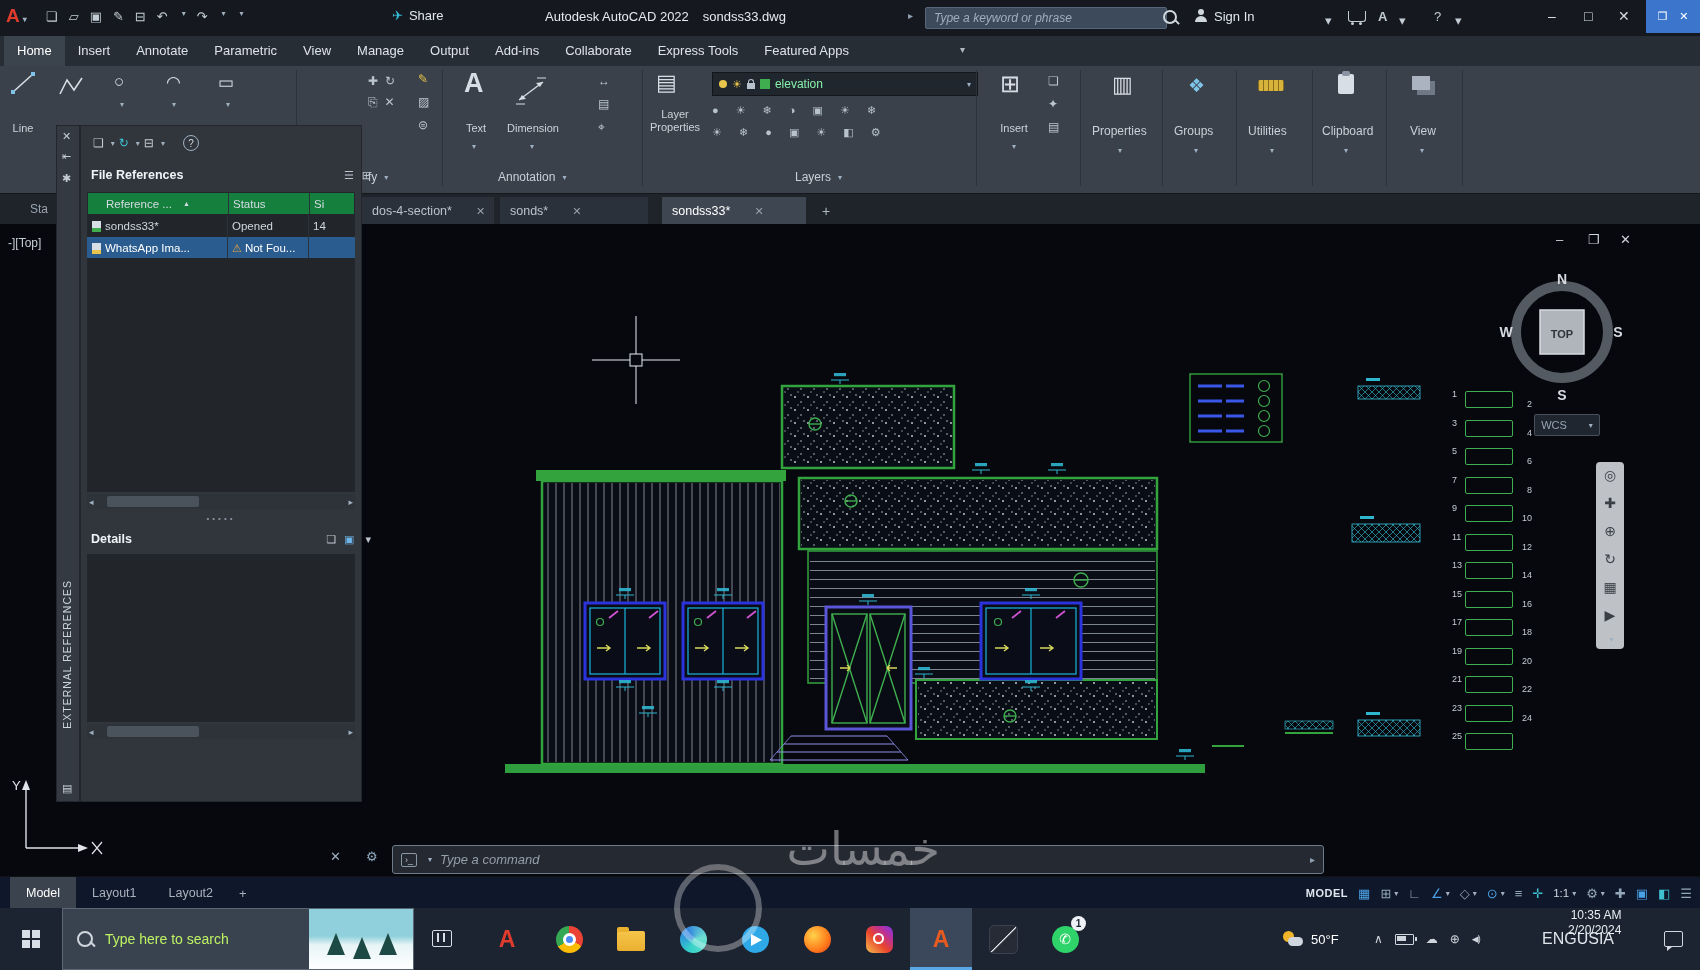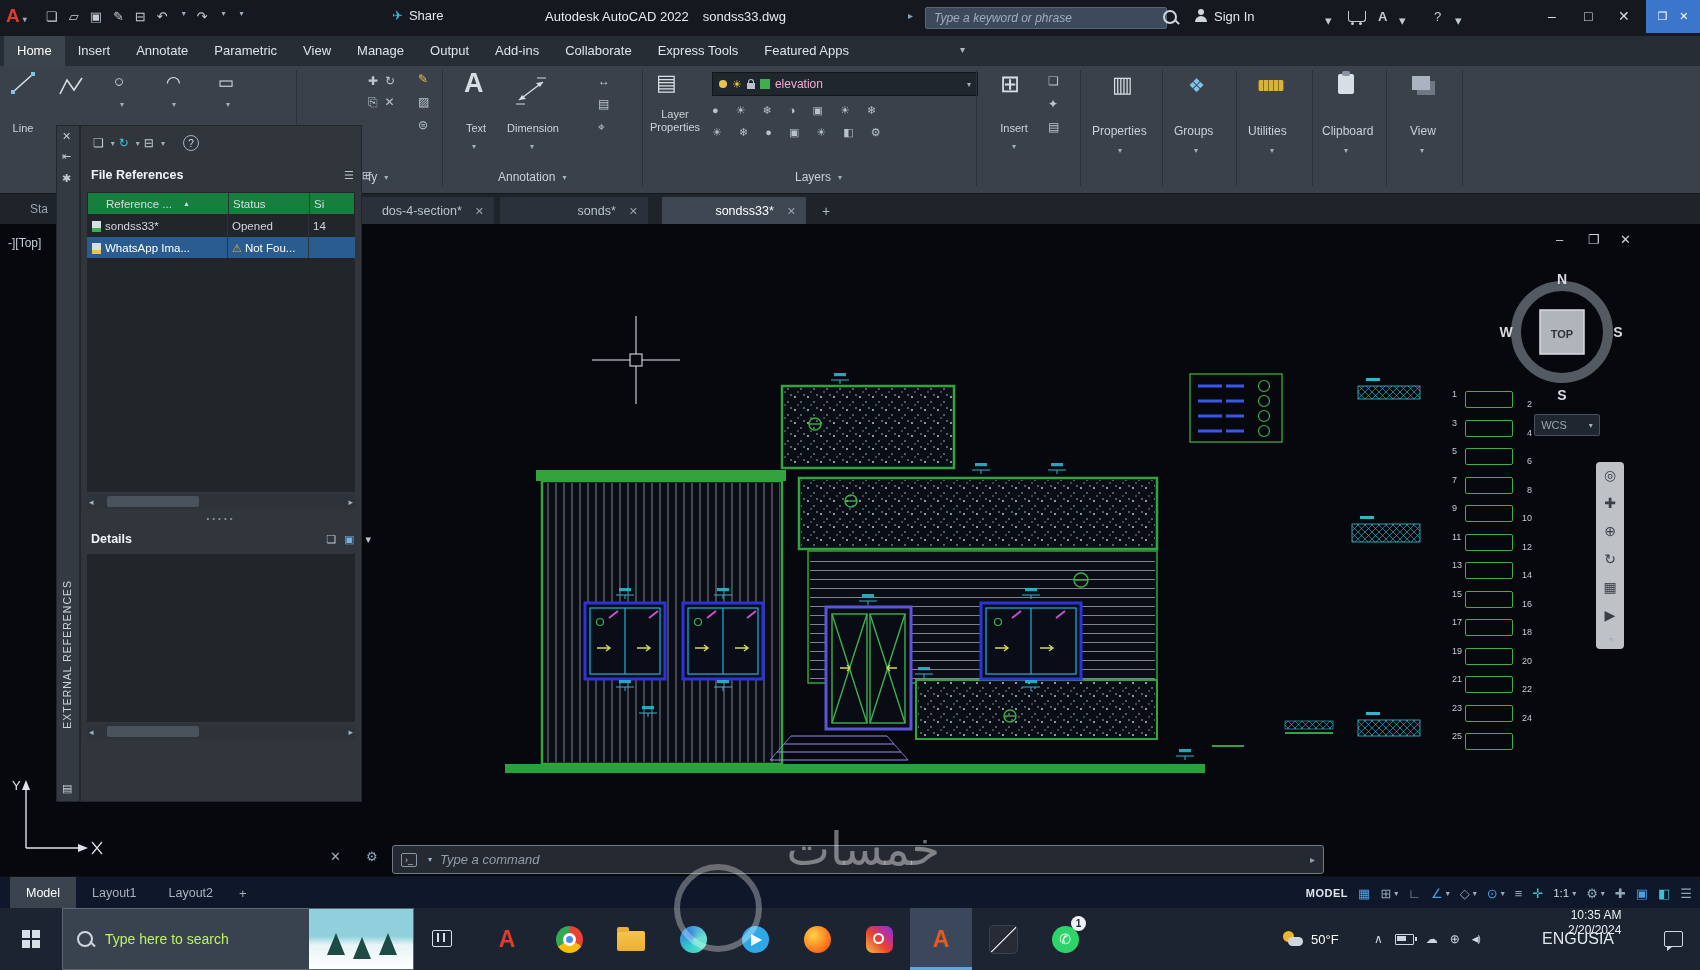--- a/index.html
+++ b/index.html
@@ -47,32 +47,32 @@
   .splitdd{position:absolute;font-size:8px;color:#9fb0c0;cursor:pointer;}
   .minicol{position:absolute;display:flex;flex-direction:column;gap:9px;font-size:12px;color:#bcc6d0;}
   .minicol span{cursor:pointer;}
   .lp-drop{position:absolute;left:712px;top:6px;width:252px;height:22px;background:#20262d;border:1px solid #12161b;
            display:flex;align-items:center;gap:5px;padding:0 6px;cursor:pointer;}
   .lp-drop .bulb{width:8px;height:8px;border-radius:50%;background:#e8c54a;}
   .lp-drop .sun{color:#e8c54a;font-size:11px;}
   .lp-drop .lock{width:8px;height:6px;background:#b9c2cf;position:relative;margin-top:3px;}
   .lp-drop .lock::before{content:"";position:absolute;left:1px;top:-4px;width:4px;height:4px;border:1.5px solid #b9c2cf;border-bottom:none;border-radius:3px 3px 0 0;}
   .lp-drop .sw{width:10px;height:10px;background:#3fae4f;}
-  .lp-drop .val{color:#f9a8d4;font-size:12px;flex:1;}
+  .lp-drop .val{color:#86efac;font-size:12px;flex:1;}
   .lrow{position:absolute;font-size:11px;letter-spacing:7px;color:#b8c2cd;white-space:nowrap;cursor:pointer;}
   .ic-ruler{display:inline-block;width:26px;height:11px;background:#d8b33c;
             background-image:repeating-linear-gradient(90deg,#8a6d1a 0 1px,transparent 1px 5px);border-radius:2px;}
   .ic-clip{display:inline-block;width:16px;height:20px;background:#d8dee6;border-radius:2px;position:relative;}
   .ic-clip::before{content:"";position:absolute;left:4px;top:-3px;width:8px;height:5px;background:#8a94a2;border-radius:2px;}
   .ic-view{display:inline-block;width:18px;height:14px;background:#aab3bf;box-shadow:5px 5px 0 #6f7985;}
   
   .ftabs{position:absolute;left:0;top:193px;width:1700px;height:31px;background:#1f242b;border-top:1px solid #14181d;}
   .fstart{position:absolute;left:30px;top:8px;color:#9aa4ae;font-size:12px;}
-  .ftab{position:absolute;top:3px;height:28px;display:flex;align-items:center;gap:13px;padding:0 10px;
-        background:#2b313a;color:#b9c2cb;font-size:12.5px;overflow:hidden;white-space:nowrap;cursor:pointer;justify-content:flex-end;}
+  .ftab{position:absolute;top:3px;height:28px;display:flex;align-items:center;gap:24px;padding:0 10px;
+        background:#2b313a;color:#b9c2cb;font-size:12.5px;overflow:hidden;white-space:nowrap;cursor:pointer;}
   .ftab.active{background:#3d4651;color:#fff;}
   .ftab .x{font-size:11px;color:#97a1ab;cursor:pointer;}
   .fplus{position:absolute;left:822px;top:9px;color:#aeb8c2;font-size:14px;cursor:pointer;}
   
   .canvas{position:absolute;left:0;top:224px;width:1700px;height:652px;background:#06080e;cursor:crosshair;}
   .vp-label{position:absolute;left:8px;top:236px;color:#c6cdd5;font-size:12px;}
   .dwgbtn{position:absolute;top:232px;color:#d0d5db;font-size:13px;cursor:pointer;}
   
   .vcube{position:absolute;left:1496px;top:260px;width:132px;height:150px;}
   .wcs{position:absolute;left:1534px;top:414px;width:64px;height:20px;background:rgba(38,44,53,.85);border:1px solid #46505c;

